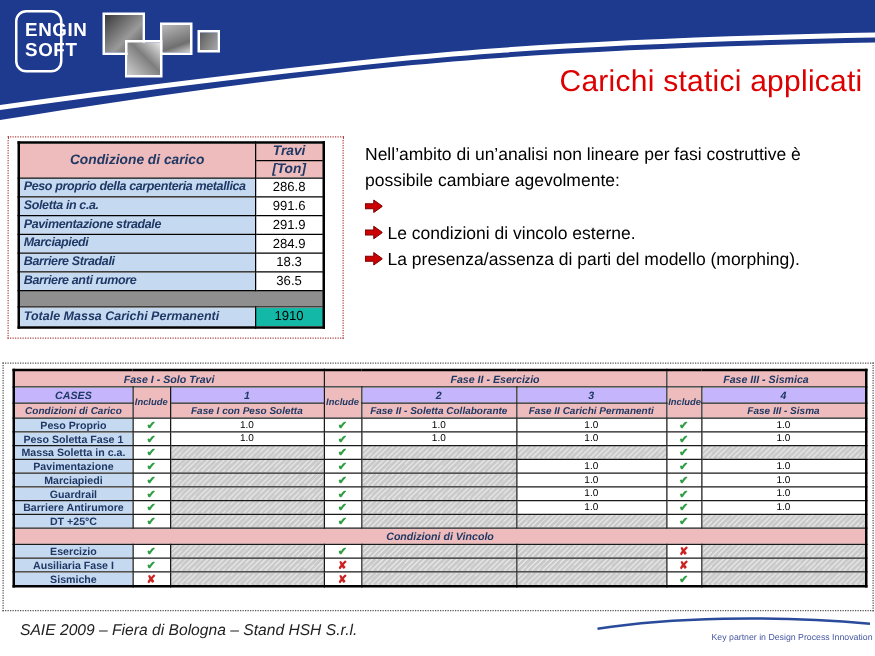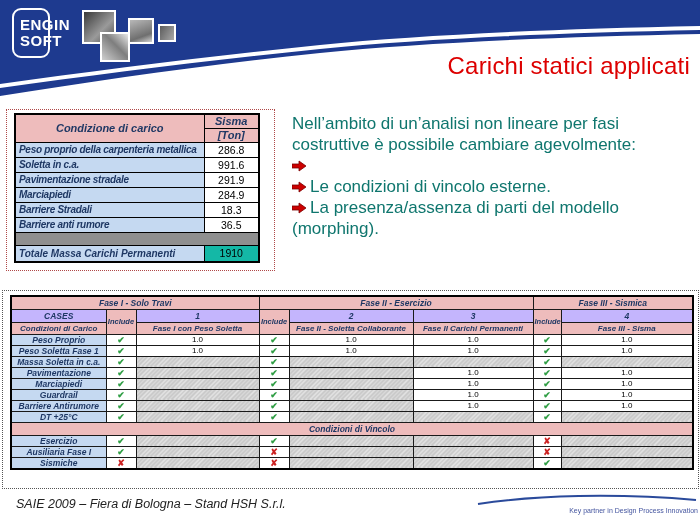--- a/index.html
+++ b/index.html
@@ -19,21 +19,21 @@
   .tile1 { left:82px;  top:10px; width:34px; height:34px; background:linear-gradient(135deg,#3a3a3a,#9a9a9a 60%,#4c4c4c); }
   .tile2 { left:100px; top:32px; width:30px; height:30px; background:linear-gradient(45deg,#cfcfcf,#7e7e7e 55%,#e8e8e8); }
   .tile3 { left:128px; top:18px; width:26px; height:26px; background:linear-gradient(160deg,#b8b8b8,#6f6f6f 70%,#d2d2d2); }
   .tile4 { left:158px; top:24px; width:18px; height:18px; background:linear-gradient(120deg,#5c5c5c,#a8a8a8); }
   .title {
     position:absolute; right:10px; top:52px; width:420px;
     text-align:right; font-size:24px; color:#dd0000; letter-spacing:0.2px;
   }
   
   .intro { position:absolute; left:292px; top:113px; width:392px;
-           font-size:17px; line-height:21px; color:#0f766e; }
+           font-size:14px; line-height:21px; color:#000000; }
   .intro p { margin:0; }
   .arrow-ico { display:inline-block; margin-right:4px; vertical-align:-1px; }
   
   .marquee-small { position:absolute; left:6px; top:109px; width:267px; height:160px;
                    border:1px dotted #b04848; }
   .mass { position:absolute; left:14px; top:113px; border-collapse:collapse;
           table-layout:fixed; width:244px; border:2px solid #000; }
   .mass td { border:1px solid #000; padding:0 3px; box-sizing:border-box; overflow:hidden; white-space:nowrap; }
   .mass .mhead { background:#eebcbc; color:#1f3864; font-weight:bold; font-style:italic;
                  text-align:center; font-size:11px; height:14px; }
@@ -52,21 +52,21 @@
   .cases td { border:1px solid #1a1a1a; padding:0 1px; box-sizing:border-box;
               overflow:hidden; white-space:nowrap; text-align:center; }
   .cases .hgroup { background:#eebcbc; color:#1f3864; font-weight:bold; font-style:italic;
                    font-size:8.5px; height:13px;text-align:center; }
   .cases .hcell  { background:#c4b5fd; color:#1f3864; font-weight:bold; font-style:italic;
                    font-size:8.5px; height:13px; }
   .cases .hname  { background:#eebcbc; color:#1f3864; font-weight:bold; font-style:italic;
                    font-size:8px; height:12px; }
   .cases .hinc   { background:#eebcbc; color:#1f3864; font-weight:bold; font-style:italic;
                    font-size:7.5px; }
-  .cases .lbl { background:#c5d9f1; color:#1f3864; font-weight:bold; font-style:italic;
+  .cases .lbl { background:#c5d9f1; color:#1f3864; font-weight:bold; 
                 font-size:8.5px; height:11px; }
   .cases .mark { background:#fff; font-size:9px; font-weight:bold; height:11px; }
   .cases .mark.check { color:#2f9e44; }
   .cases .mark.cross { color:#cc2222; }
   .cases .val { background:#fff; font-size:8px; color:#000; height:11px; }
   .cases .val.empty {
     background-color:#c9c9c9;
     background-image:repeating-linear-gradient(135deg, rgba(255,255,255,0.55) 0px,
                      rgba(255,255,255,0.55) 1px, transparent 1px, transparent 3px);
   }
@@ -114,21 +114,21 @@
 
   <div class="marquee-small"></div>
   <table class="mass">
     <colgroup>
         <col style="width:189px">
         <col style="width:55px">
       </colgroup>
     <tbody>
         <tr>
       <td class="mhead" rowspan="2">Condizione di carico</td>
-      <td class="mhead">Sisma</td>
+      <td class="mhead">Travi</td>
     </tr>
     <tr>
       <td class="mhead">[Ton]</td>
     </tr>
     <tr>
       <td class="mlbl">Peso proprio della carpenteria metallica</td>
       <td class="mval">286.8</td>
     </tr>
     <tr>
       <td class="mlbl">Soletta in c.a.</td>

